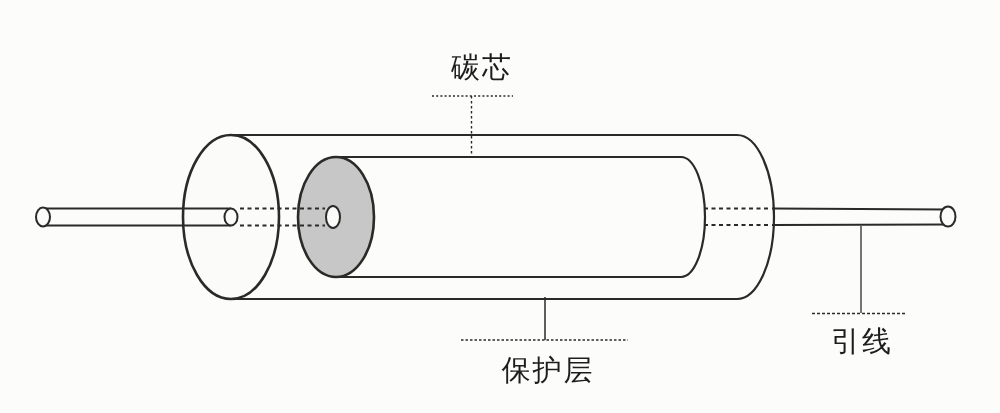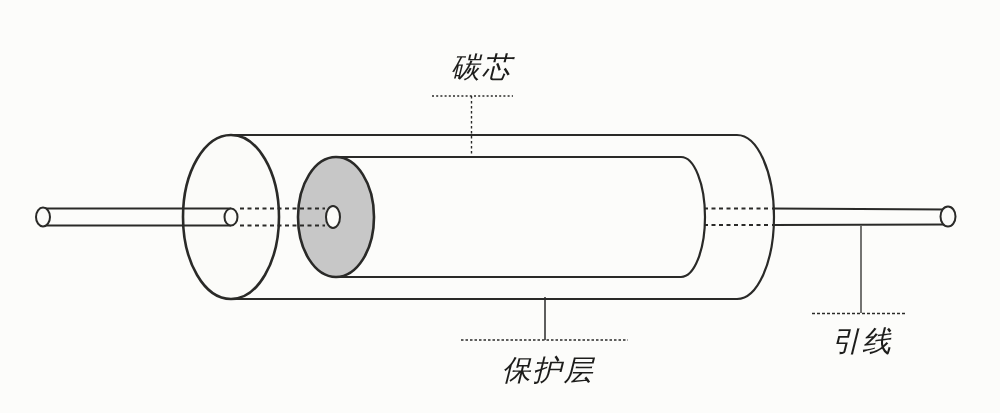--- a/index.html
+++ b/index.html
@@ -8,21 +8,20 @@
     width: 1000px;
     height: 413px;
     overflow: hidden;
     font-family: "Liberation Serif", serif;
   }
   .stage {
     position: relative;
     width: 844px;
     height: 413px;
     background: #fcfcfa;
-    font-style: italic;
   }
   svg { display: block; }
   text {
     font-family: "Liberation Serif", serif;
     font-size: 29px;
     letter-spacing: 2px;
   }
 </style>
 </head>
 <body>

